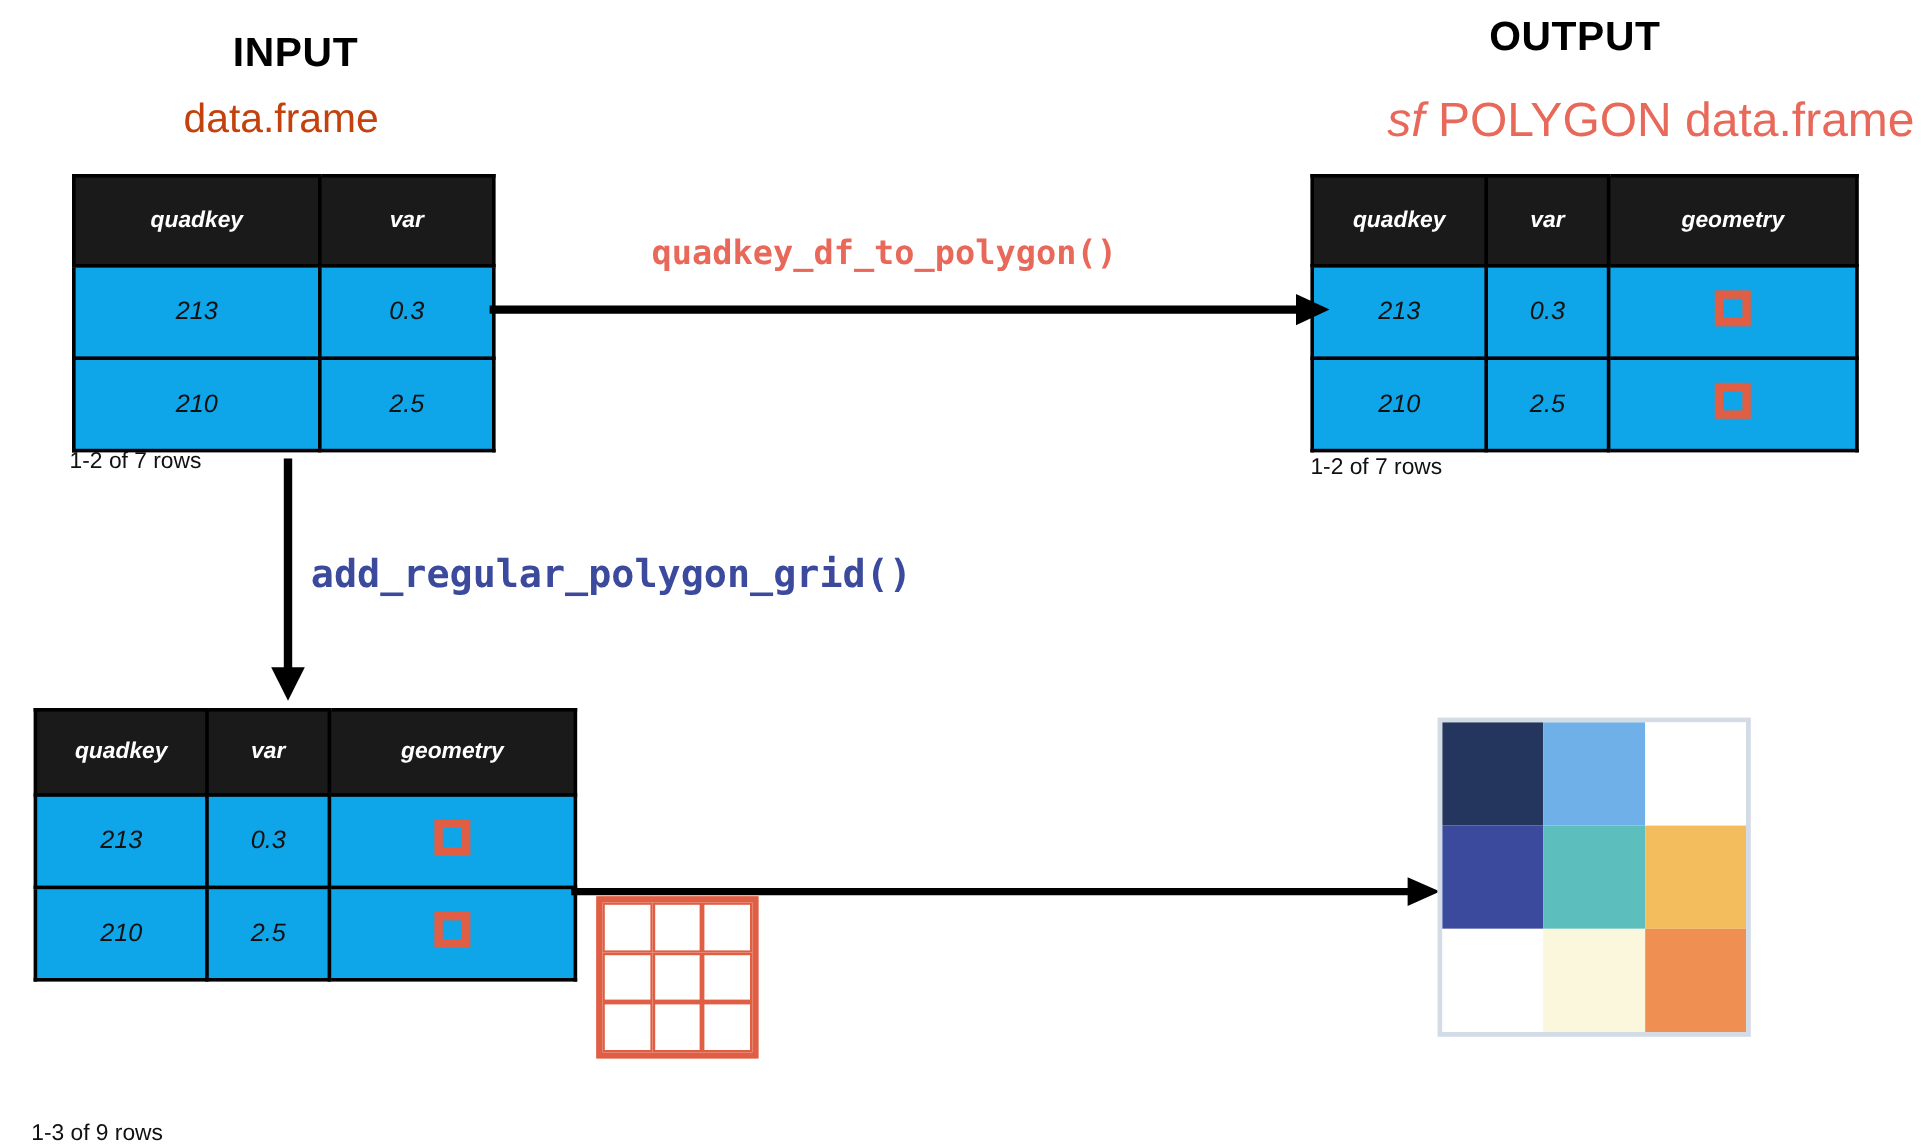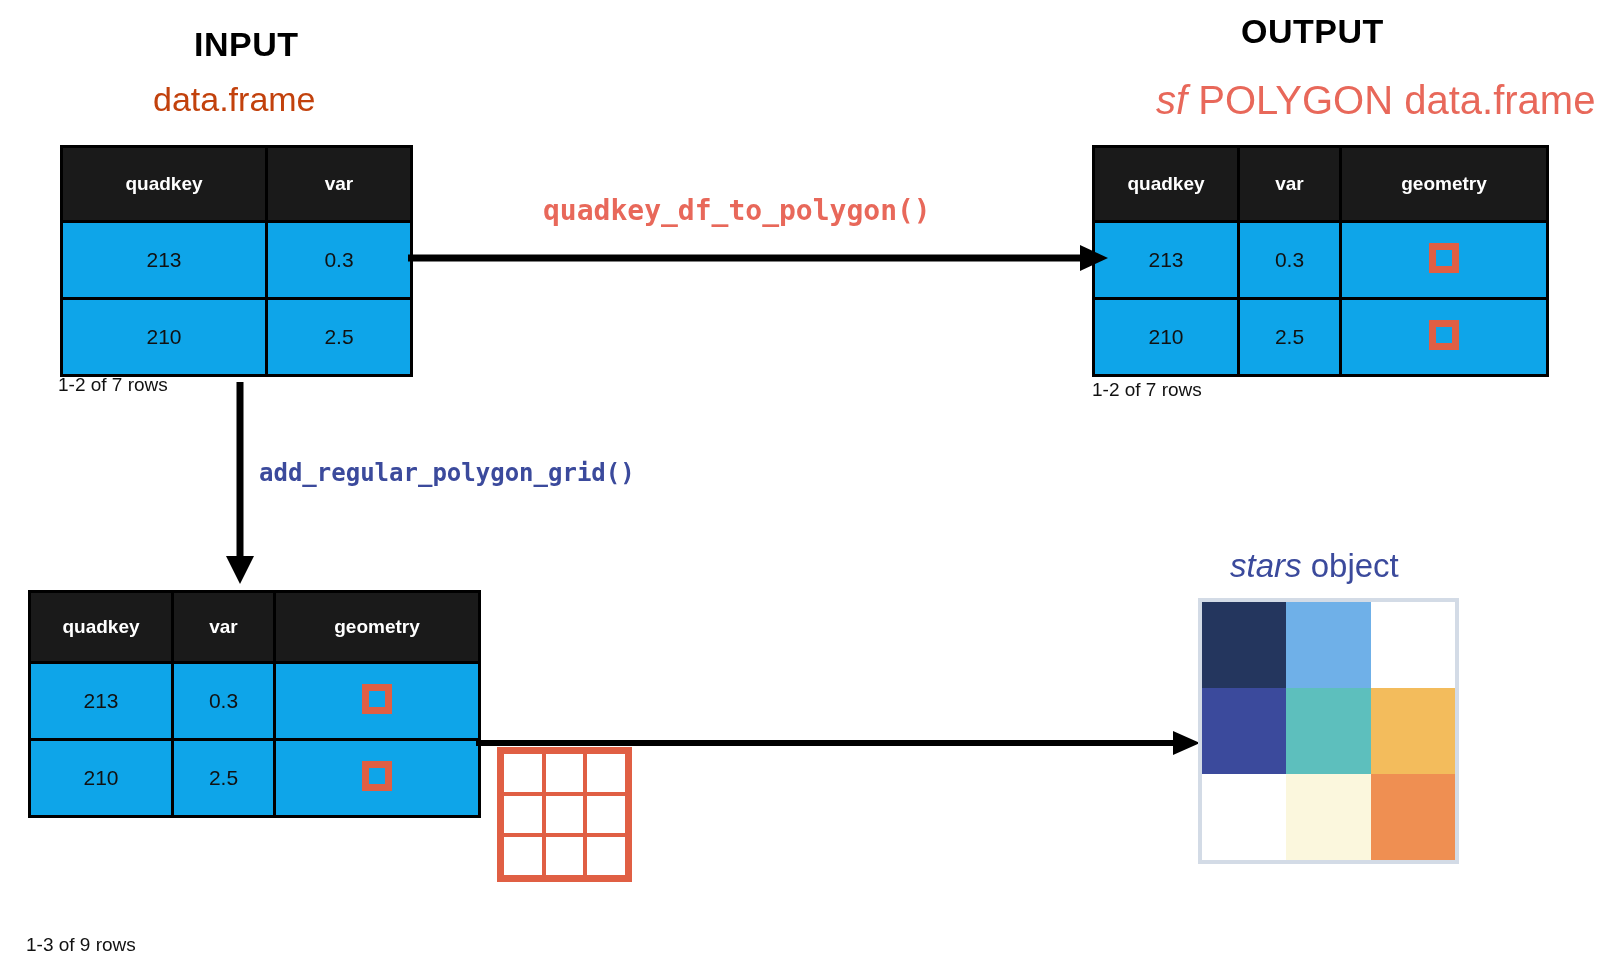--- a/index.html
+++ b/index.html
@@ -33,20 +33,21 @@
     white-space: nowrap;
   }
   .ital { font-style: italic; }
 
   
   .dtable {
     position: absolute;
     border-collapse: collapse;
     background: #ffffff;
     table-layout: fixed;
+    font-style: italic;
   }
   .dtable th {
     background: #1a1a1a;
     color: #ffffff;
     font-weight: bold;
     text-align: center;
     vertical-align: middle;
     border: 3px solid #000000;
     font-size: 19px;
   }
@@ -192,21 +193,21 @@
   <svg class="arrow-svg" style="left:408px; top:240px; width:700px; height:36px;" viewBox="0 0 700 36">
     <line x1="0" y1="18" x2="678" y2="18" stroke="#000000" stroke-width="7"></line>
     <polygon points="700,18 672,5 672,31" fill="#000000"></polygon>
   </svg>
   <div class="fn-label" style="left:543px; top:194px; font-size:28px; color:#e8685a;">quadkey_df_to_polygon()</div>
 
   <svg class="arrow-svg" style="left:222px; top:382px; width:36px; height:202px;" viewBox="0 0 36 202">
     <line x1="18" y1="0" x2="18" y2="180" stroke="#000000" stroke-width="7"></line>
     <polygon points="18,202 4,174 32,174" fill="#000000"></polygon>
   </svg>
-  <div class="fn-label" style="left:259px; top:459px; font-size:24px; color:#3b4a9c;">add_regular_polygon_grid()</div>
+  <div class="fn-label" style="left:259px; top:459px; font-size:32px; color:#3b4a9c;">add_regular_polygon_grid()</div>
 
   <table class="dtable" style="left:28px; top:590px; width:450px;">
     <colgroup>
         <col style="width:143px">
         <col style="width:102px">
         <col style="width:205px">
       </colgroup>
     <thead>
       <tr>
         <th style="height:66px;">quadkey</th>
@@ -243,23 +244,20 @@
     <div class="cell" style="border-color: rgb(224, 95, 68);"></div>
     <div class="cell" style="border-color: rgb(224, 95, 68);"></div>
     <div class="cell" style="border-color: rgb(224, 95, 68);"></div>
   </div>
 
   <svg class="arrow-svg" style="left:476px; top:726px; width:724px; height:34px;" viewBox="0 0 724 34">
     <line x1="0" y1="17" x2="702" y2="17" stroke="#000000" stroke-width="6"></line>
     <polygon points="724,17 697,5 697,29" fill="#000000"></polygon>
   </svg>
 
-  <div class="sub-title" style="left:1230px; top:547px; font-size:33px; color:#3b4a9c;">
-    <span class="ital">stars</span><span> object</span>
-  </div>
 
   <div class="raster" style="left: 1198px; top: 598px; width: 261px; height: 266px; border-color: rgb(211, 219, 230);">
     <div class="rcell" style="background: rgb(36, 54, 94);"></div>
     <div class="rcell" style="background: rgb(111, 176, 232);"></div>
     <div class="rcell" style="background: rgb(255, 255, 255);"></div>
     <div class="rcell" style="background: rgb(59, 74, 156);"></div>
     <div class="rcell" style="background: rgb(93, 191, 189);"></div>
     <div class="rcell" style="background: rgb(243, 188, 92);"></div>
     <div class="rcell" style="background: rgb(255, 255, 255);"></div>
     <div class="rcell" style="background: rgb(251, 247, 221);"></div>

